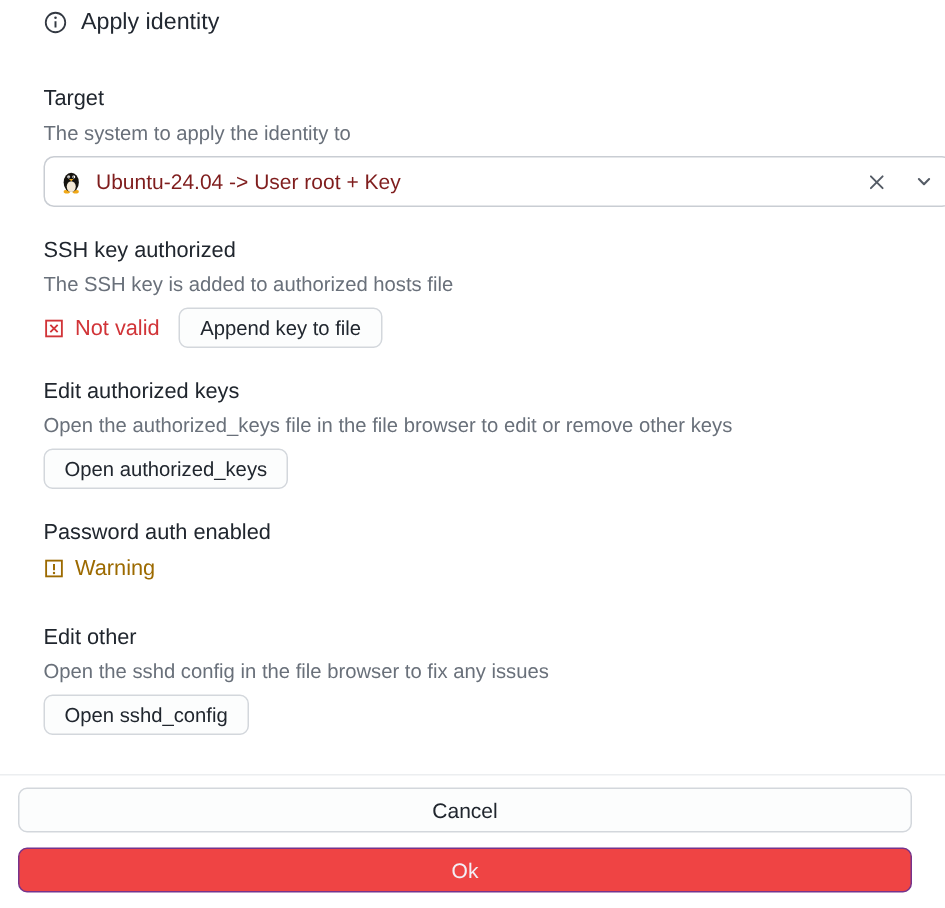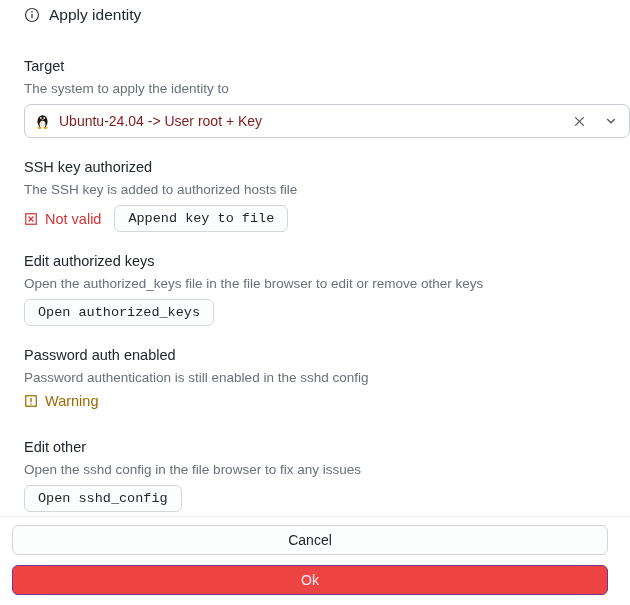--- a/index.html
+++ b/index.html
@@ -5,21 +5,21 @@
   * { box-sizing: border-box; margin: 0; padding: 0; }
   html, body { width: 630px; height: 605px; }
   body {
     font-family: "Liberation Sans", "DejaVu Sans", sans-serif;
     background: #ffffff;
     color: #20262e;
     display: flex;
     flex-direction: column;
     overflow: hidden;
   }
-  .content { padding: 0 12px; flex: 0 0 auto; margin-left: 12px; }
+  .content { padding: 0 29px; flex: 0 0 auto; }
 
   
   .dlg-header {
     display: flex; align-items: center; gap: 9px;
     margin: 6px 0 0 0;
   }
   .dlg-header .icon { display: inline-flex; color: #343a43; }
   .dlg-title { font-size: 15.5px; font-weight: 500; color: #222831; }
 
   
@@ -49,21 +49,21 @@
   .combo-chevron { display: inline-flex; color: #555c66; margin-left: 8px; }
 
   
   .status { display: inline-flex; align-items: center; gap: 7px; font-size: 14.5px; }
   .status .icon { display: inline-flex; }
   .status-error { color: #d13438; }
   .status-warning { color: #9c6a00; }
 
   
   .btn {
-    font-family: Liberation Mono, monospace;
+    font-family: Liberation Sans, sans-serif;
     font-size: 13.5px; color: #20262e;
     background: #fcfdfd;
     border: 1px solid #d3d7dc; border-radius: 6px;
     height: 27px; padding: 0 13px;
     display: inline-flex; align-items: center; justify-content: center;
     cursor: pointer;
   }
   .status + .btn { margin-left: 13px; }
 
   
@@ -155,21 +155,20 @@
   <div class="section">
     <div class="section-heading">Edit authorized keys</div>
     <div class="section-desc">Open the authorized_keys file in the file browser to edit or remove other keys</div>
     <div class="control-row">
       <button class="btn">Open authorized_keys</button>
     </div>
   </div>
 
   <div class="section">
     <div class="section-heading">Password auth enabled</div>
-    <div class="section-desc">Password authentication is still enabled in the sshd config</div>
     <div class="control-row">
       <span class="status status-warning">
         <span class="icon">
           <svg width="14" height="14" viewBox="0 0 16 16">
             <rect x="2" y="2" width="12" height="12" fill="none" stroke="currentColor" stroke-width="1.4"></rect>
             <line x1="8" y1="4.6" x2="8" y2="9.4" stroke="currentColor" stroke-width="1.5"></line>
             <circle cx="8" cy="11.4" r="0.9" fill="currentColor"></circle>
           </svg>
         </span>
         <span>Warning</span>

